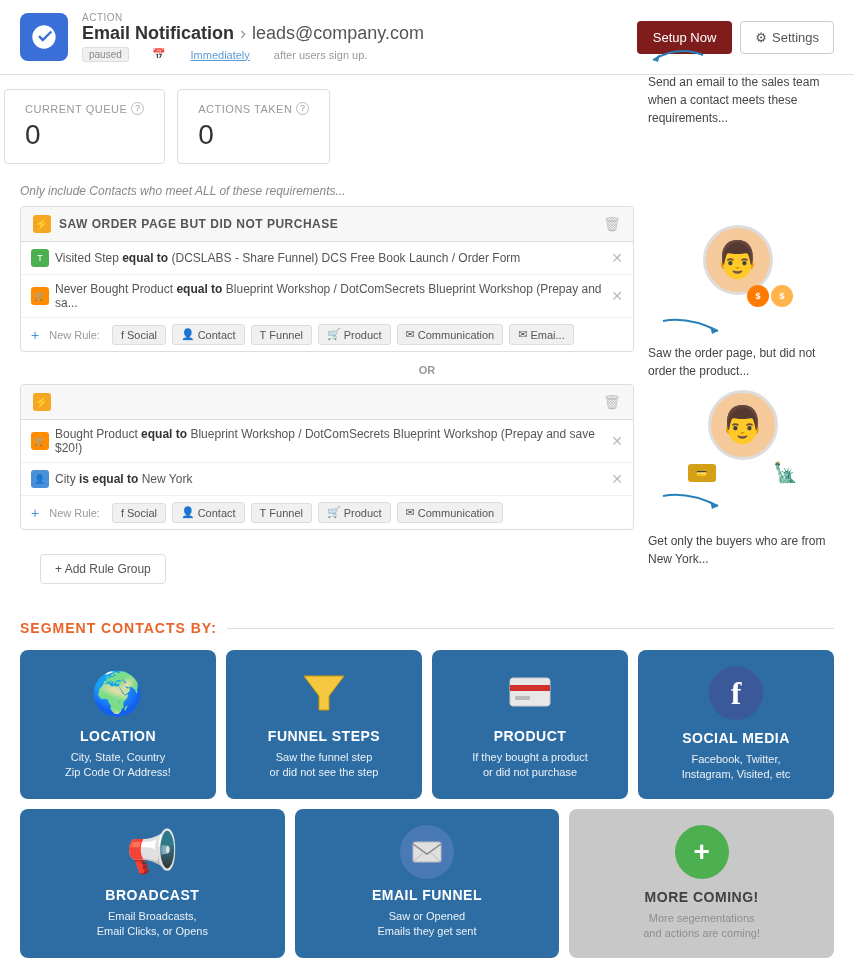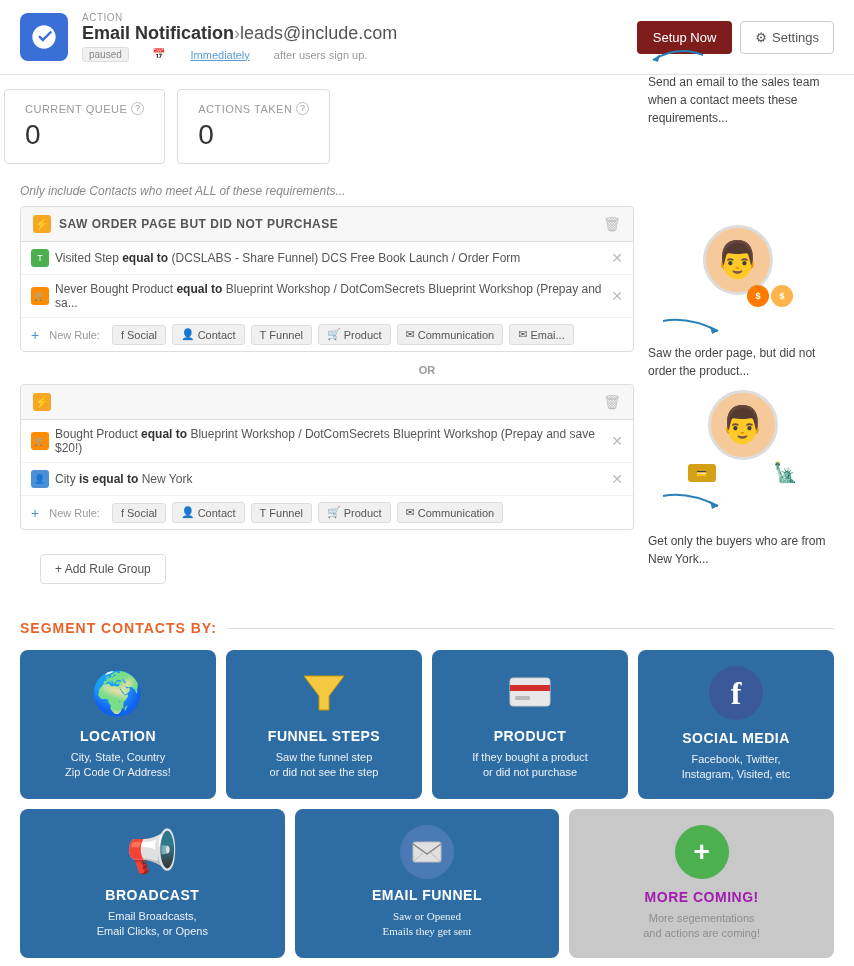--- a/index.html
+++ b/index.html
@@ -6,21 +6,21 @@
     body { font-family: -apple-system, BlinkMacSystemFont, 'Segoe UI', Arial, sans-serif; background: #f5f5f5; font-size: 13px; color: #333; }
 
     .page-wrapper { width: 854px; min-height: 966px; background: #fff; position: relative; overflow: hidden; }
 
     
     .header { background: #fff; padding: 12px 20px; display: flex; align-items: center; border-bottom: 1px solid #e0e0e0; }
     .header-icon { width: 48px; height: 48px; background: #3a6fd8; border-radius: 8px; display: flex; align-items: center; justify-content: center; margin-right: 14px; flex-shrink: 0; }
     .header-icon svg { fill: white; width: 28px; height: 28px; }
     .header-info { flex: 1; }
     .header-action-label { font-size: 10px; color: #999; text-transform: uppercase; letter-spacing: 0.5px; }
-    .header-title { font-size: 18px; font-weight: 600; color: #333; display: flex; align-items: center; gap: 0; }
+    .header-title { font-size: 18px; font-weight: 600; color: #333; display: flex; align-items: center; gap: 6px; }
     .header-title .arrow { color: #999; font-weight: 300; }
     .header-title .email { color: #555; font-weight: 400; }
     .header-meta { display: flex; align-items: center; gap: 24px; margin-top: 3px; font-size: 11px; color: #999; }
     .badge-paused { background: #f0f0f0; border: 1px solid #ddd; border-radius: 3px; padding: 1px 6px; font-size: 10px; color: #888; }
     .header-meta a { color: #5b9bd5; text-decoration: underline; }
     .header-buttons { display: flex; gap: 8px; }
     .btn-setup { background: #7f1d1d; color: white; border: none; padding: 8px 16px; border-radius: 4px; font-size: 13px; cursor: pointer; font-weight: 500; }
     .btn-settings { background: #fff; color: #555; border: 1px solid #ccc; padding: 8px 14px; border-radius: 4px; font-size: 13px; cursor: pointer; display: flex; align-items: center; gap: 5px; }
 
     
@@ -90,21 +90,21 @@
     <div class="header-icon">
       <svg viewBox="0 0 24 24" xmlns="http://www.w3.org/2000/svg">
         <path d="M12 2C6.48 2 2 6.48 2 12s4.48 10 10 10 10-4.48 10-10S17.52 2 12 2zm-1 14l-4-4 1.41-1.41L11 13.17l6.59-6.59L19 8l-8 8z"></path>
       </svg>
     </div>
     <div class="header-info">
       <div class="header-action-label">ACTION</div>
       <div class="header-title">
         <strong>Email Notification</strong>
         <span class="arrow">›</span>
-        <span class="email">leads@include.com</span>
+        <span class="email">leads@company.com</span>
       </div>
       <div class="header-meta">
         <span class="badge-paused">paused</span>
         <span>📅</span>
         <a href="#">Immediately</a>
         <span>after users sign up.</span>
       </div>
     </div>
     <div class="header-buttons">
       <button class="btn-setup">Setup Now</button>
@@ -341,26 +341,26 @@
             <svg width="30" height="22" viewBox="0 0 30 22">
               <rect x="1" y="1" width="28" height="20" rx="2" fill="#e0e0e0" stroke="#bbb"></rect>
               <path d="M1 3 L15 13 L29 3" stroke="#888" stroke-width="1.5" fill="none"></path>
 
               <line x1="1" y1="21" x2="11" y2="12" stroke="#bbb" stroke-width="1"></line>
               <line x1="29" y1="21" x2="19" y2="12" stroke="#bbb" stroke-width="1"></line>
             </svg>
           </div>
         </div>
         <div class="seg-card-title">EMAIL FUNNEL</div>
-        <div class="seg-card-desc" style="white-space:pre-line;font-family:Liberation Serif, serif;">Saw or Opened
+        <div class="seg-card-desc" style="white-space:pre-line;">Saw or Opened
 Emails they get sent</div>
       </div>
 
       <div class="seg-card seg-card-gray">
         <div class="seg-icon" style="font-size:32px; margin-bottom:8px; width:54px; height:54px; margin:0 auto 10px; background:#4caf50; border-radius:50%; display:flex; align-items:center; justify-content:center; color:white; font-weight:bold; font-size:28px;">+</div>
-        <div class="seg-card-title" style="color:#a21caf;">MORE COMING!</div>
+        <div class="seg-card-title" style="color:#404040;">MORE COMING!</div>
         <div class="seg-card-desc" style="white-space:pre-line; color:#888;">More segementations
 and actions are coming!</div>
       </div>
     </div>
   </div>
 
 </div>
 
 </body></html>

